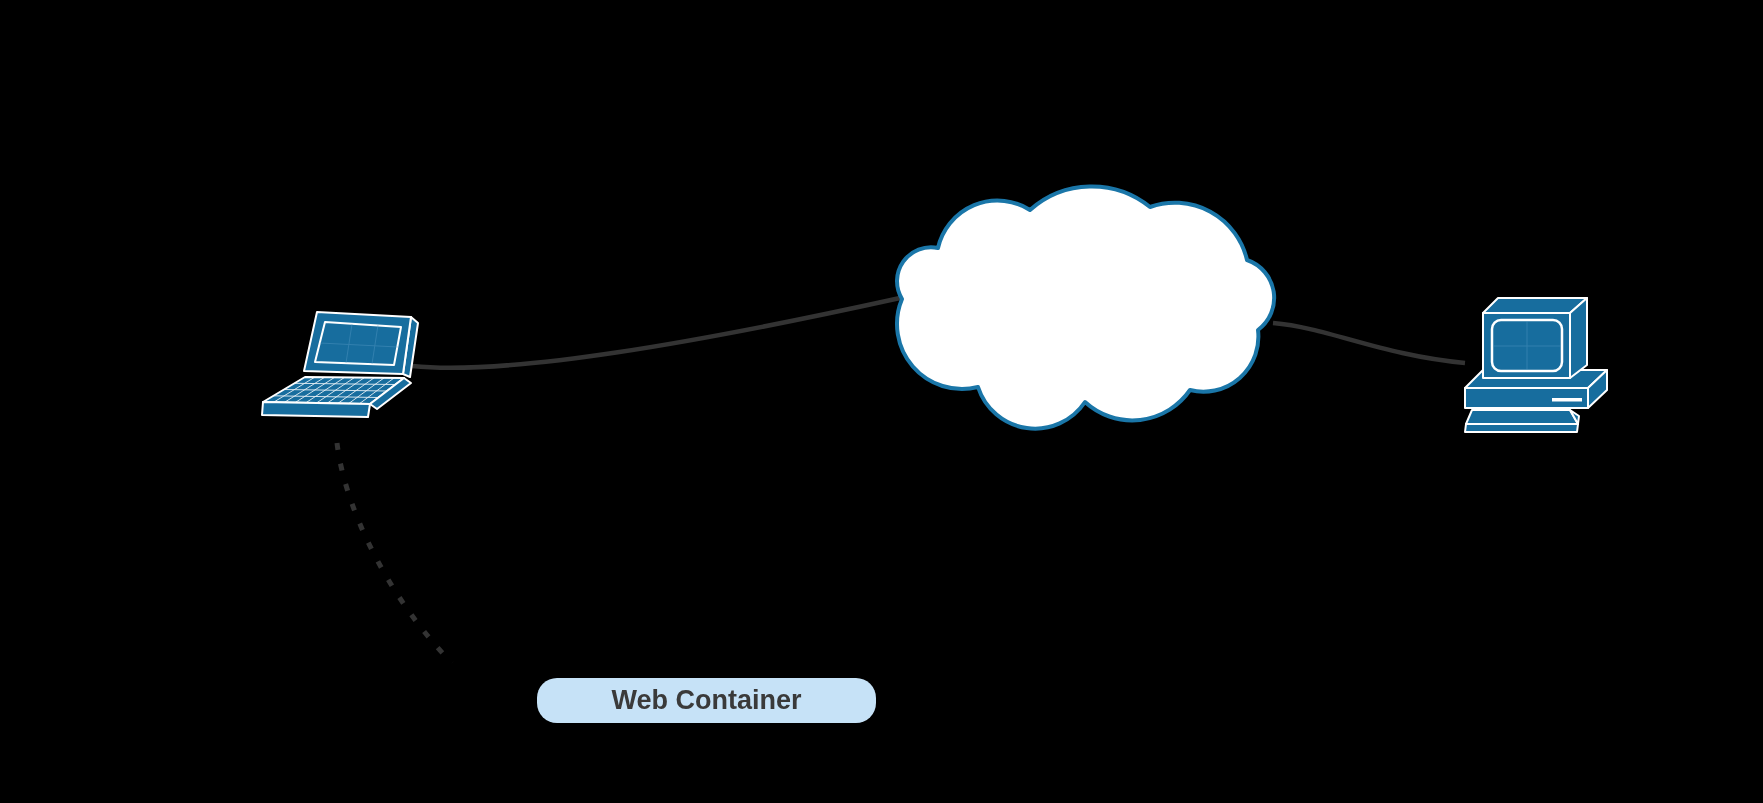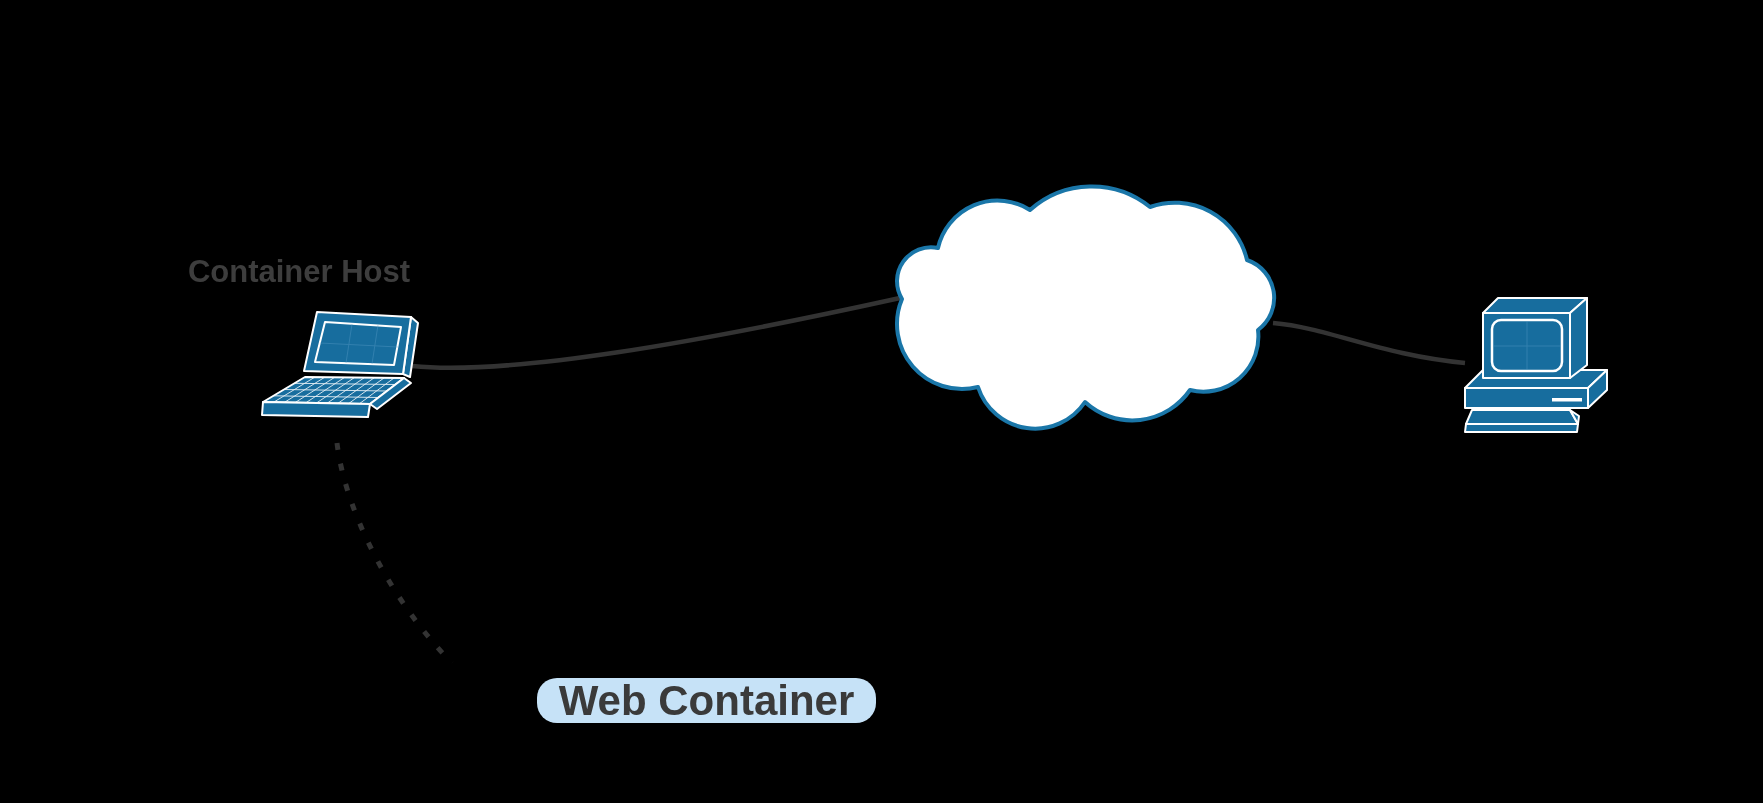--- a/index.html
+++ b/index.html
@@ -40,21 +40,21 @@
     width: 339px;
     height: 45px;
     background: #c6e2f7;
     border-radius: 20px;
     display: flex;
     align-items: center;
     justify-content: center;
   }
   .web-container-box .box-label {
     color: #3a3a3a;
-    font-size: 42px;
+    font-size: 27px;
     font-weight: bold;
     white-space: nowrap;
     user-select: none;
   }
 </style>
 </head>
 <body>
 
 <div class="canvas">
 
@@ -128,20 +128,19 @@
       <polygon points="1483,313 1570,313 1570,378 1483,378"></polygon>
       <rect x="1492" y="320" width="70" height="51" rx="9" ry="9" stroke-width="2.5"></rect>
 
       <g stroke="#5a9cc7" stroke-width="1" opacity="0.4">
         <line x1="1527" y1="321" x2="1527" y2="370"></line>
         <line x1="1493" y1="346" x2="1561" y2="346"></line>
       </g>
     </g>
   </svg>
 
-  <div class="node-label label-container-host">Container Host</div>
 
 
   <div class="web-container-box">
     <span class="box-label">Web Container</span>
   </div>
 
 </div>
 
 </body></html>

